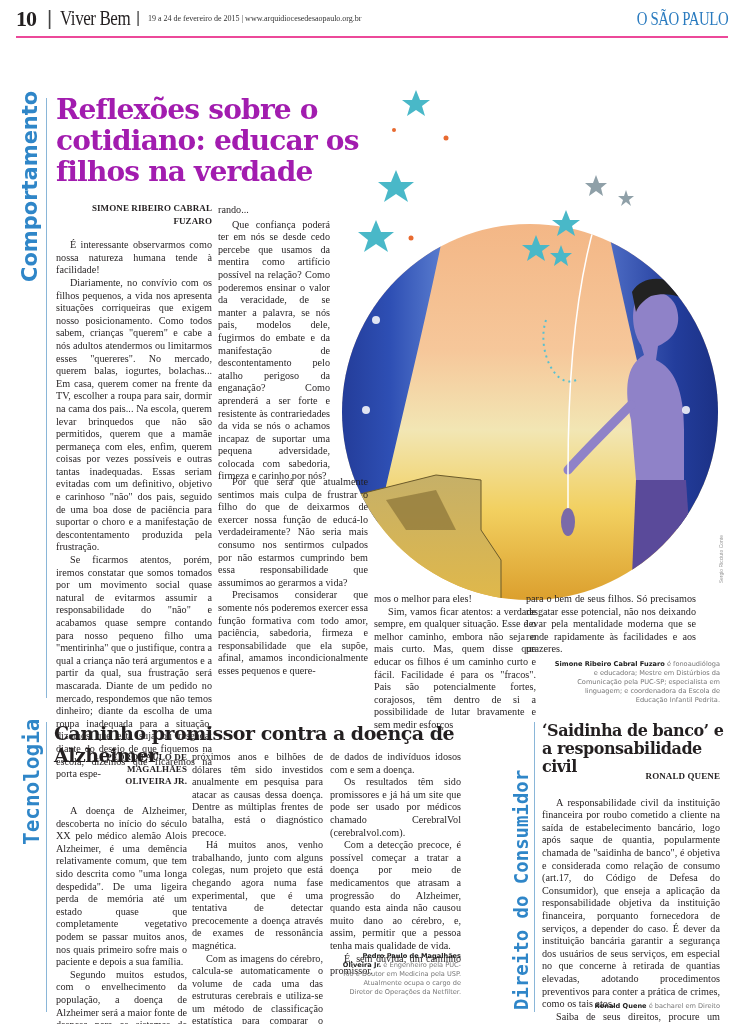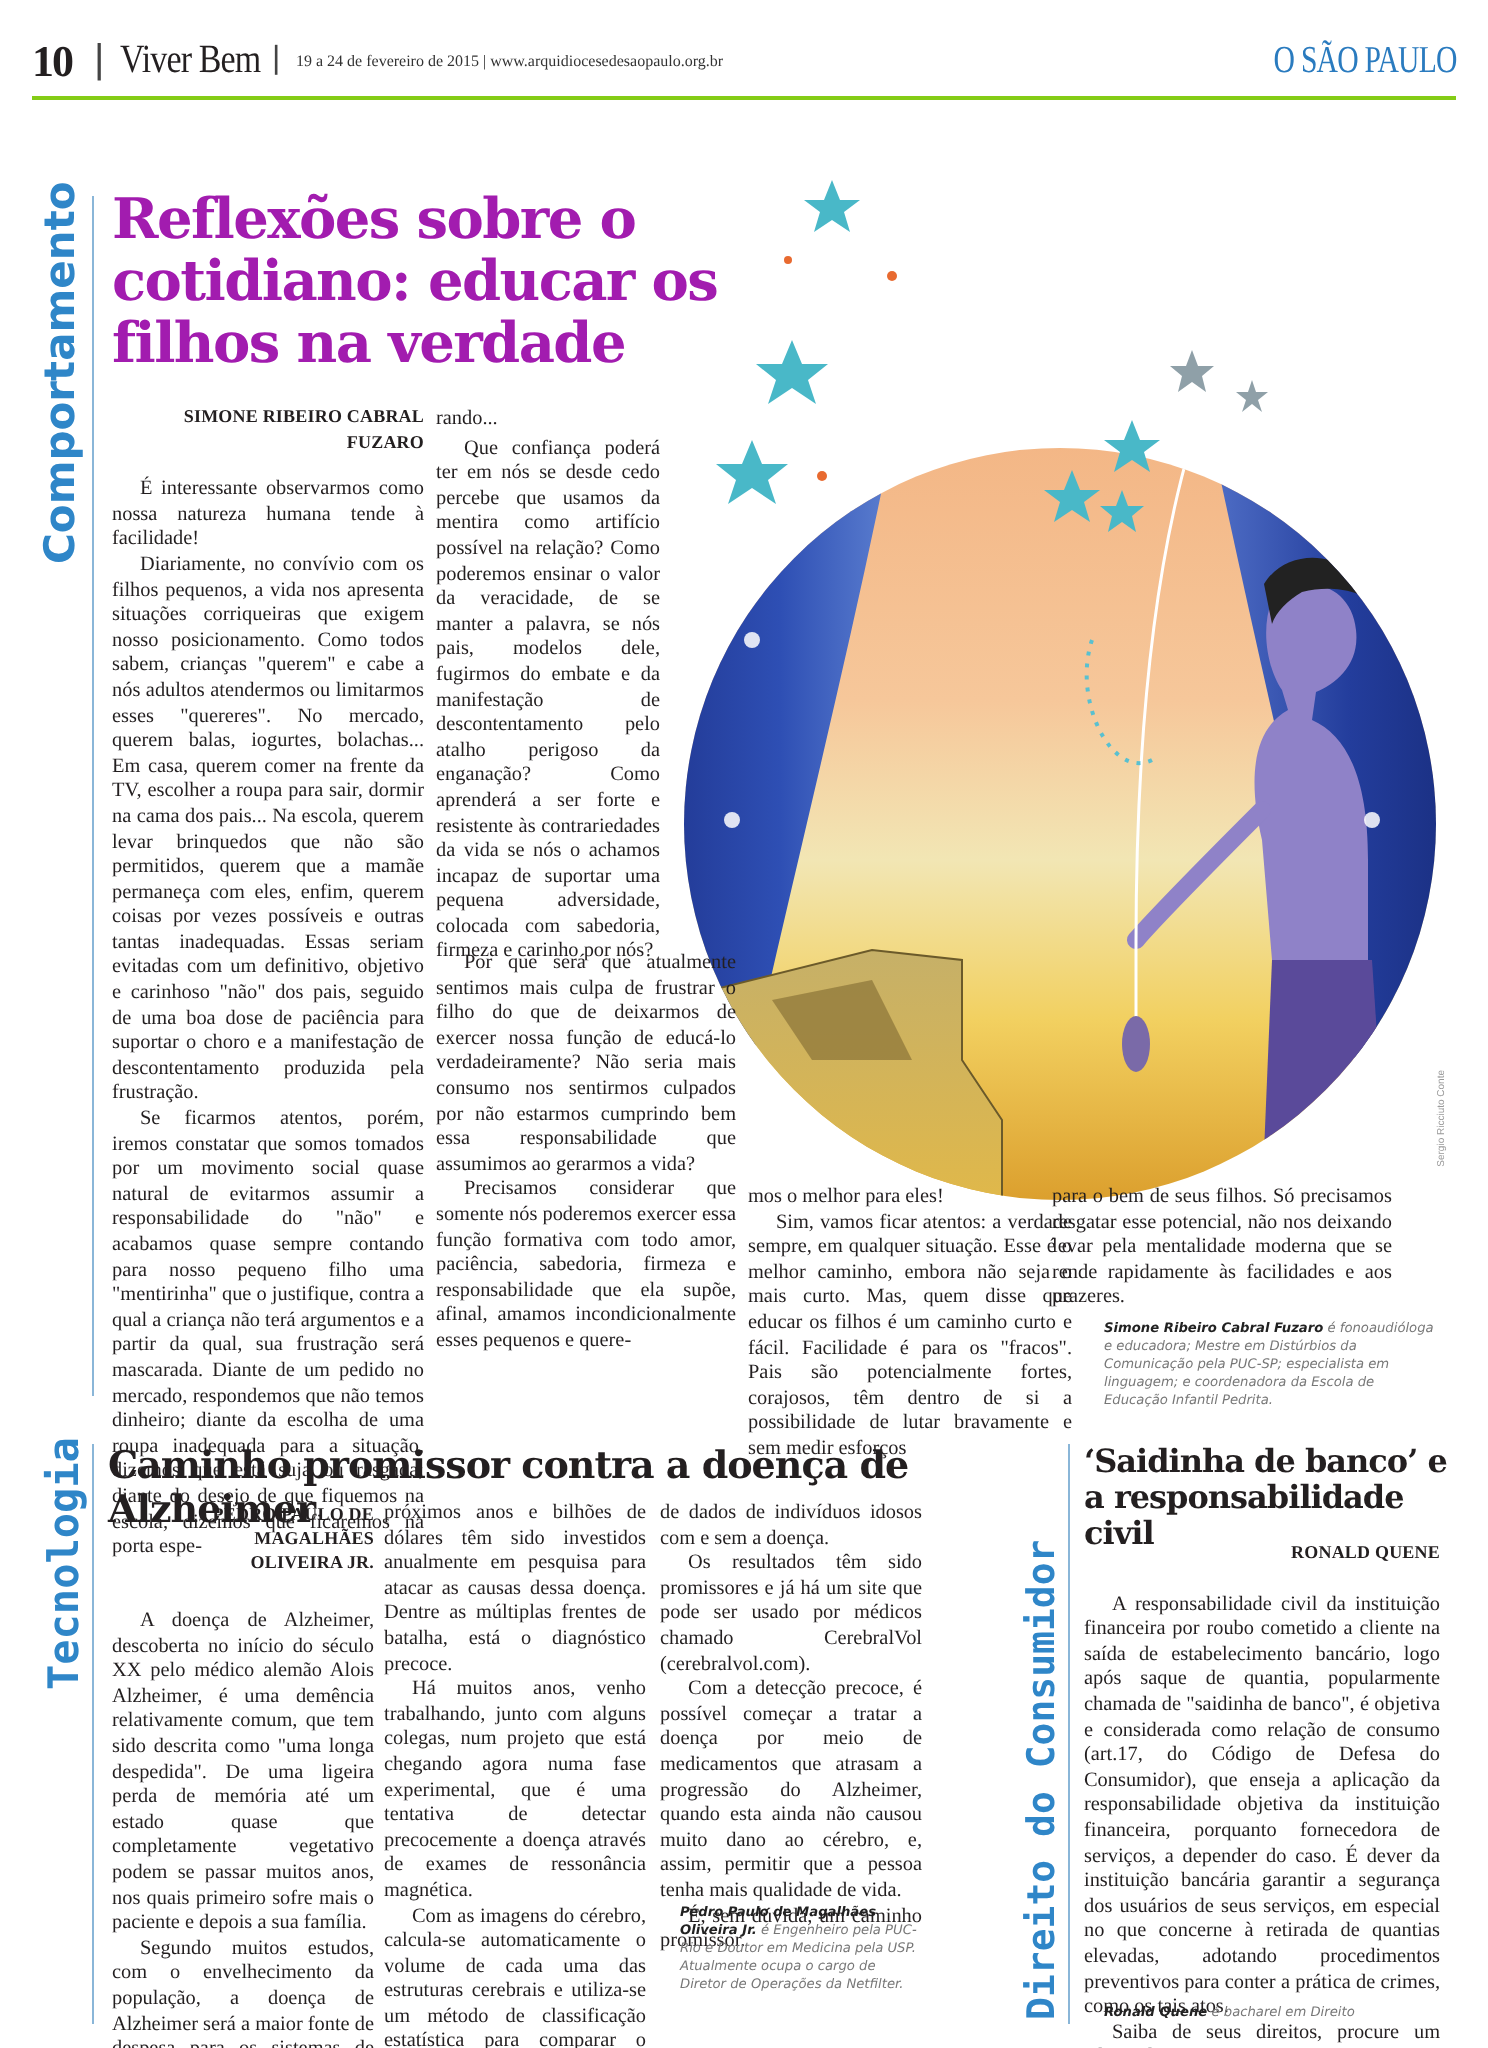--- a/index.html
+++ b/index.html
@@ -1,39 +1,39 @@
 <!DOCTYPE html>
 <html><head>
 <meta charset="utf-8">
 <style>
   * { box-sizing: border-box; margin: 0; padding: 0; }
   html, body { width: 744px; height: 1024px; background: #ffffff; overflow: hidden; }
   body { position: relative; font-family: "Liberation Serif", serif; color: #231f20; }
 
   
-  .header { position: absolute; left: 16px; top: 16px; width: 712px; height: 34px; border-bottom: 2px solid #84cc16; }
+  .header { position: absolute; left: 16px; top: 4px; width: 712px; height: 34px; border-bottom: 2px solid #ec4899; }
   .header .pagenum { position: absolute; left: 0; top: 2px; font-family: "Liberation Serif", serif; font-weight: bold; font-size: 22px; letter-spacing: -1px; }
   .header .sep { position: absolute; top: 3px; font-size: 20px; color: #444; font-family: "Liberation Sans", sans-serif; }
   .header .section { position: absolute; left: 44px; top: 3px; font-size: 20px; font-family: "Liberation Serif", serif; letter-spacing: -0.5px; transform: scaleX(0.85); transform-origin: left; }
   .header .meta { position: absolute; left: 132px; top: 10px; font-size: 8px; color: #333; }
   .header .brand { position: absolute; right: 0; top: 4px; font-size: 19px; color: #2a7bbf; font-family: "Liberation Serif", serif; transform: scaleX(0.78); transform-origin: right; letter-spacing: -0.5px; }
 
   
   .vlabel { position: absolute; color: #2f86c8; font-family: "DejaVu Sans", sans-serif; font-weight: bold; writing-mode: vertical-rl; transform: rotate(180deg); white-space: nowrap; }
   .vrule { position: absolute; width: 1px; background: #8ab6d8; }
 
   
   .headline { position: absolute; left: 56px; top: 94px; width: 320px; font-family: "DejaVu Serif", serif; font-weight: bold; font-size: 28px; line-height: 31px; letter-spacing: -0.8px; color: #a21caf; }
 
   .byline { font-family: "Liberation Serif", serif; font-weight: bold; font-size: 9px; letter-spacing: 0.1px; }
   .col { position: absolute; font-size: 10.2px; line-height: 12.6px; text-align: justify; font-family: "Liberation Serif", serif; hyphens: manual; }
   .col p { text-indent: 14px; }
   .col p.noindent { text-indent: 0; }
 
-  .credit { position: absolute; font-family: "DejaVu Sans", sans-serif; font-style: italic; font-size: 6.6px; line-height: 9px; color: #777; text-align: left; }
+  .credit { position: absolute; font-family: "DejaVu Sans", sans-serif; font-size: 6.6px; line-height: 9px; color: #777; text-align: right; }
   .credit b { color: #222; font-weight: bold; }
 
   .subhead { position: absolute; font-family: "DejaVu Serif", serif; font-weight: bold; color: #231f20; letter-spacing: -0.5px; }
 
   
   .illus { position: absolute; left: 306px; top: 60px; width: 438px; height: 540px; }
   .photocredit { position: absolute; left: 718px; top: 535px; font-size: 5px; color: #999; writing-mode: vertical-rl; transform: rotate(180deg); font-family: "Liberation Sans", sans-serif; }
 </style>
 </head>
 <body>

